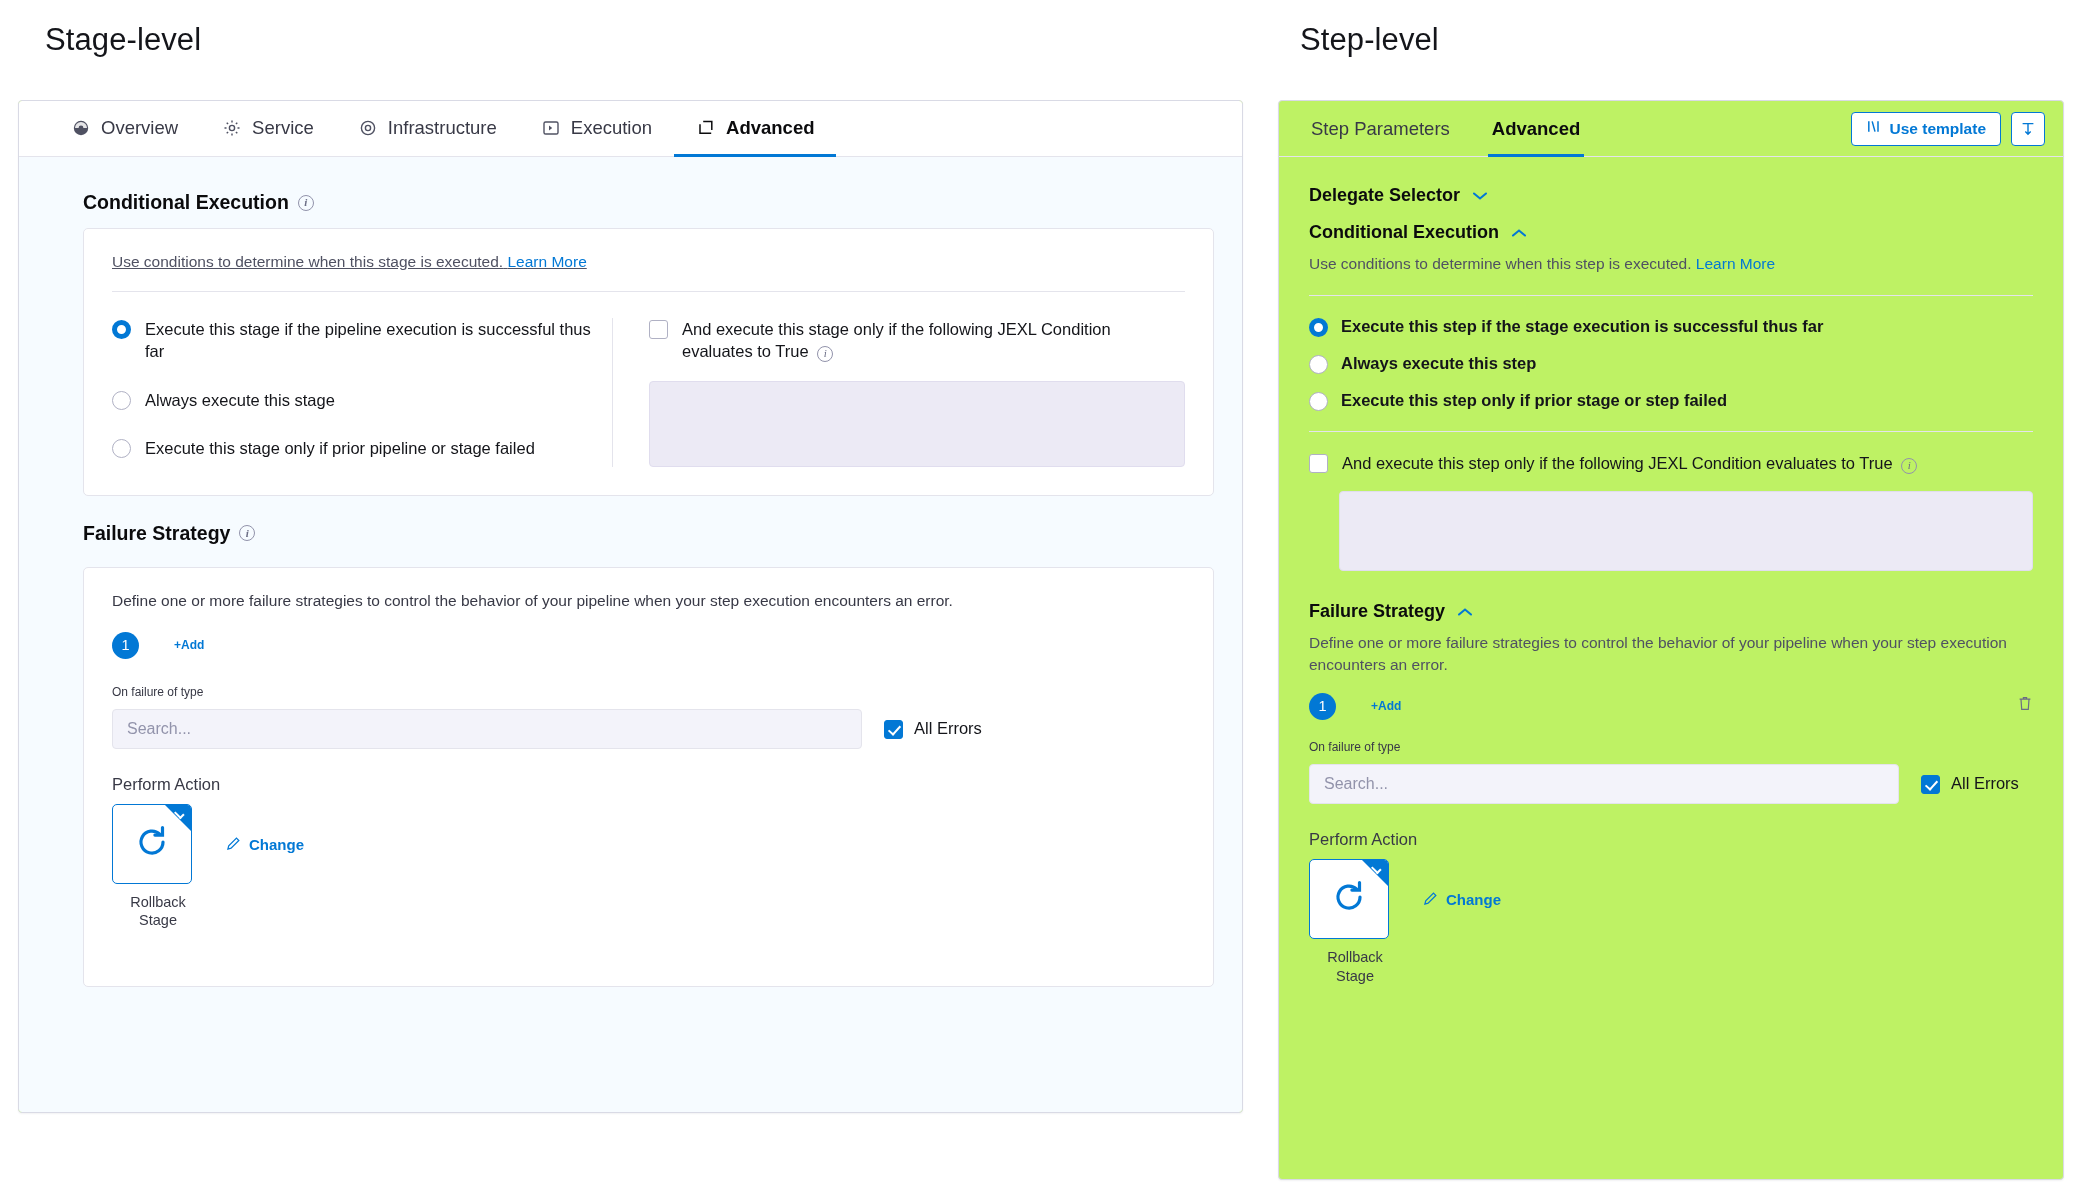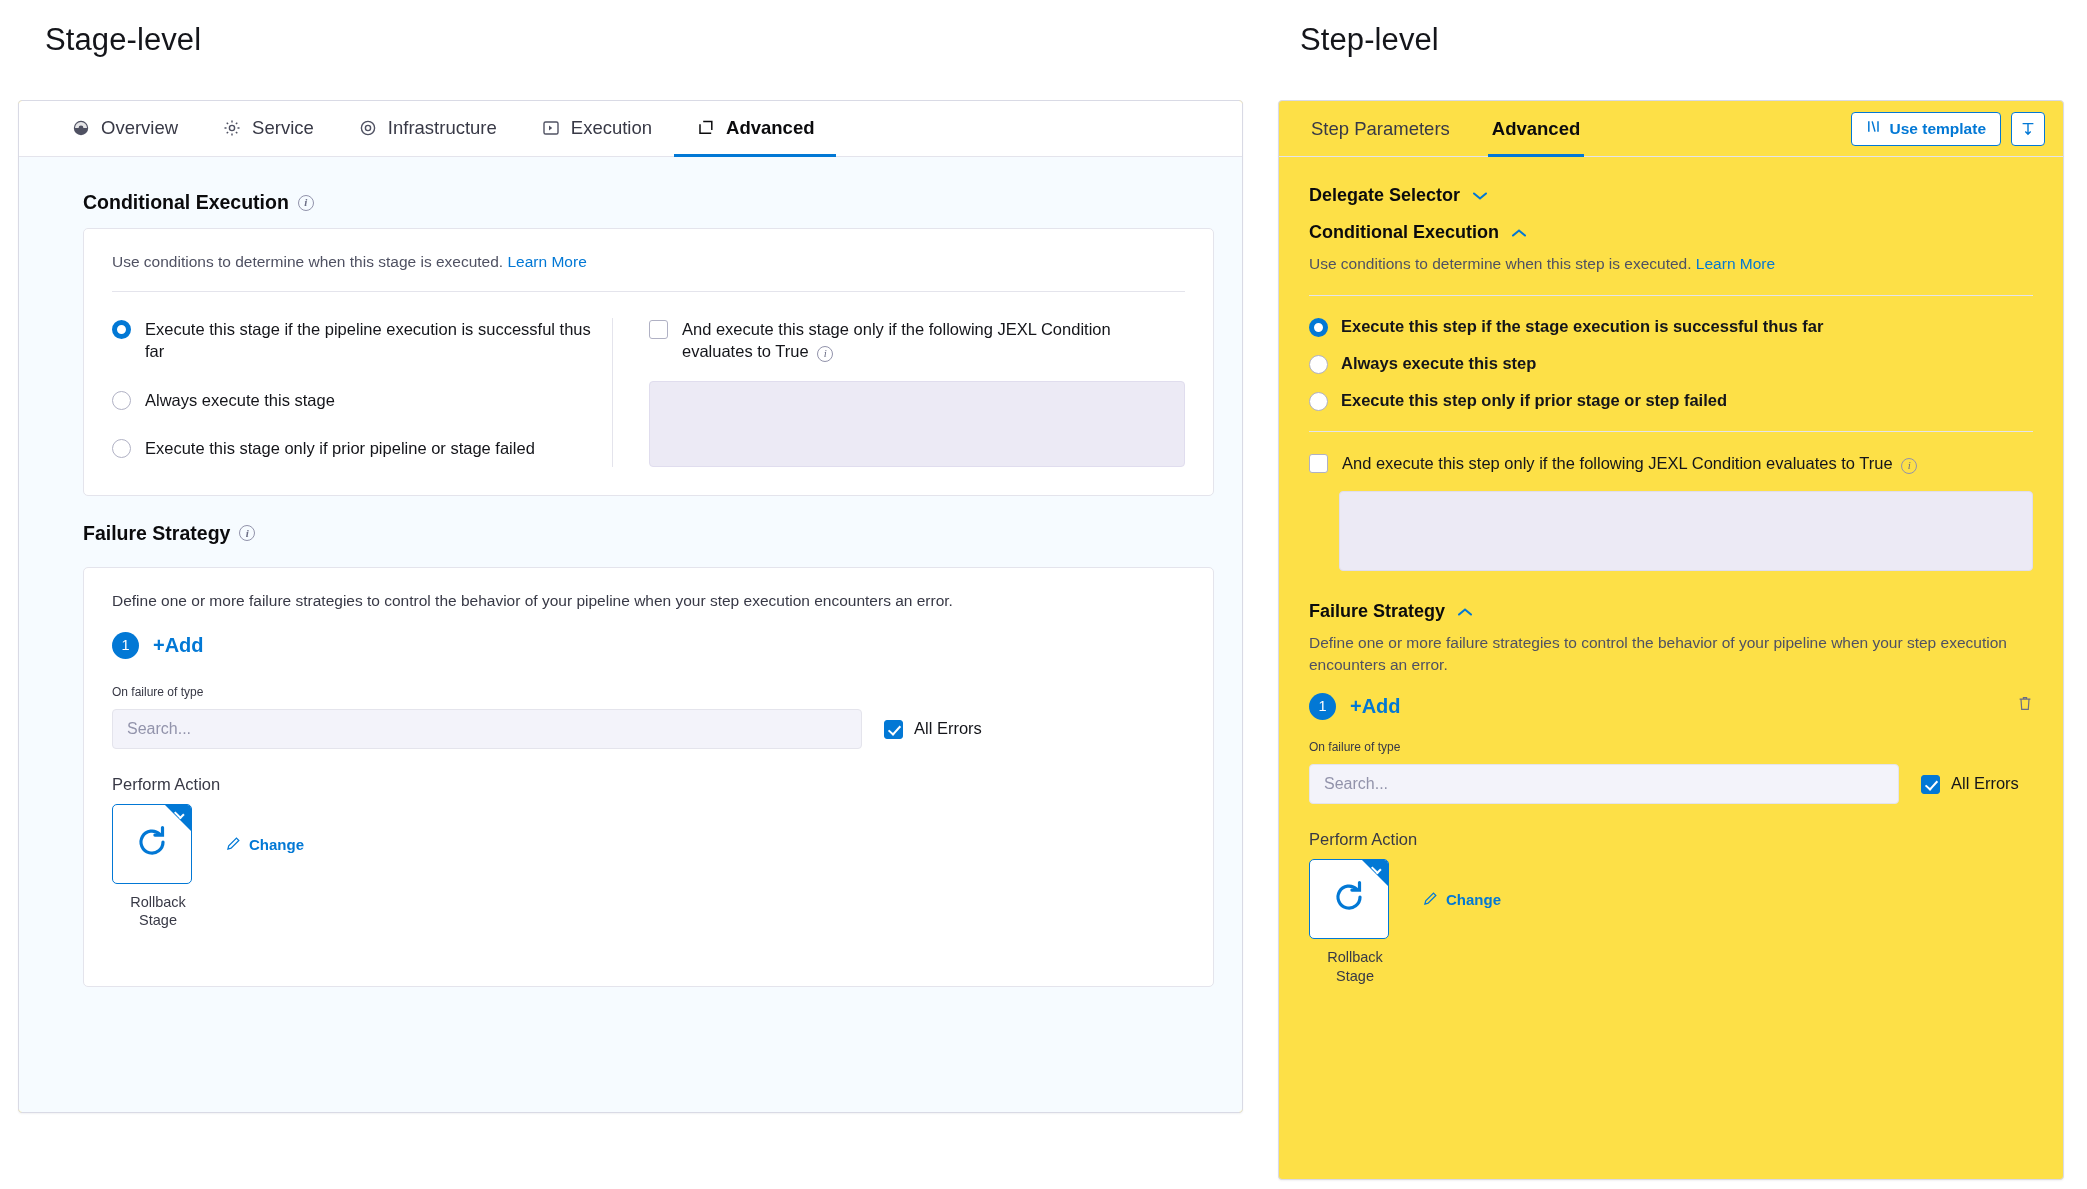--- a/index.html
+++ b/index.html
@@ -23,21 +23,21 @@
     font-weight: 400;
     color: #14151a;
     letter-spacing: 0.1px;
   }
   #stage-title { left: 45px; top: 22px; }
   #step-title  { left: 1300px; top: 22px; }
 
   
   .panel {
     position: absolute;
-    background: #fde047;
+    background: #bef264;
     border: 1px solid #d9dae5;
     border-radius: 4px;
     overflow: hidden;
   }
   #stage-panel {
     left: 18px; top: 100px;
     width: 1225px; height: 1013px;
     box-shadow: 0 1px 2px rgba(40,41,61,0.06);
   }
   #step-panel {
@@ -103,20 +103,21 @@
     margin-left: 36px;
     margin-right: 0px;
   }
   #cond-card { padding: 24px 28px 28px 28px; }
   #fail-card { padding: 24px 28px 30px 28px; margin-top: 22px; height: 420px; }
 
   .muted-line {
     font-size: 15.5px;
     color: #4f5162;
     margin: 0 0 20px 0;
+    text-decoration: underline;
   }
   .link { color: #0278d5; text-decoration: none; cursor: pointer; }
   .divider { height: 1px; background: #e4e4ec; margin: 0 0 26px 0; }
 
   
   .radio-row { display: flex; align-items: flex-start; gap: 14px; margin-bottom: 26px; }
   .radio {
     width: 19px; height: 19px;
     border-radius: 50%;
     border: 1.6px solid #b0b1c4;
@@ -186,21 +187,21 @@
   .addrow { display: flex; align-items: center; gap: 14px; margin-bottom: 26px; }
   .badge-num {
     width: 27px; height: 27px;
     border-radius: 50%;
     background: #0278d5;
     color: #fff;
     font-size: 14.5px;
     display: flex; align-items: center; justify-content: center;
     font-weight: 400;
   }
-  .add-link { color: #0278d5; font-size: 20px; font-weight: 700; cursor: pointer; }
+  .add-link { color: #0278d5; font-size: 12px; font-weight: 700; cursor: pointer; margin-left: 21px; }
   .field-label { font-size: 12px; color: #383946; margin-bottom: 10px; }
   .search-row { display: flex; align-items: center; gap: 22px; }
   .search-input {
     height: 40px;
     background: #f3f3fa;
     border: 1px solid #e4e4ec;
     border-radius: 4px;
     font-size: 16px;
     color: #9293ab;
     padding: 0 14px;

